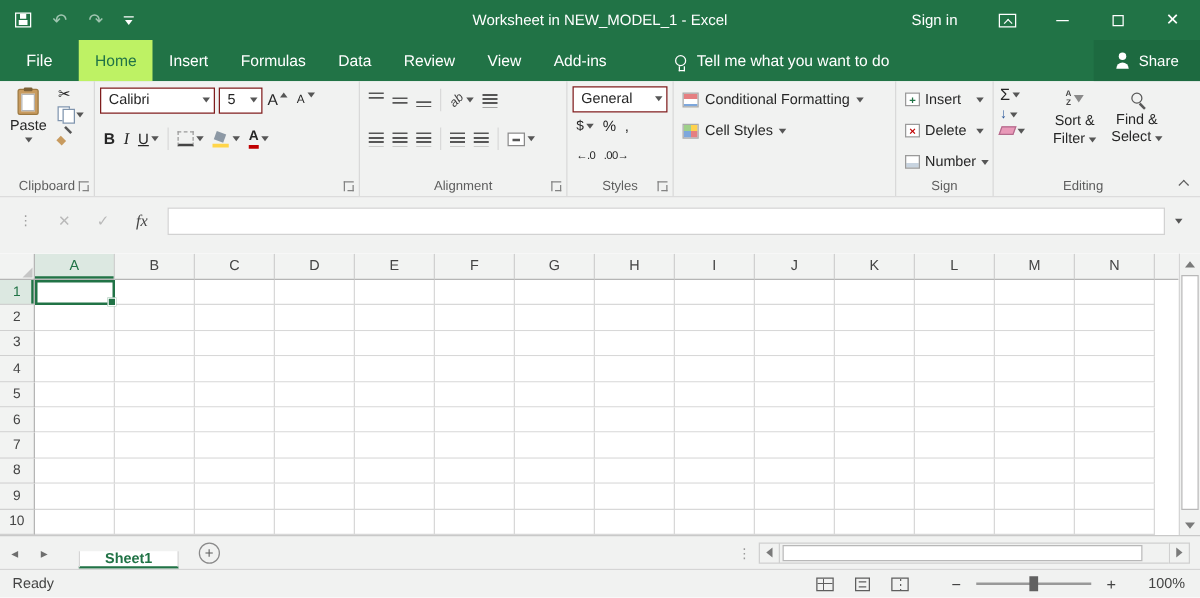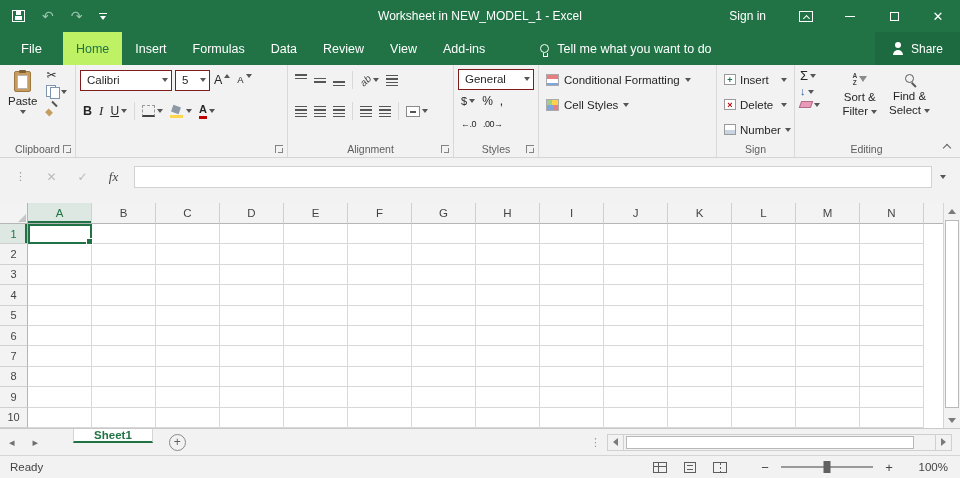--- a/index.html
+++ b/index.html
@@ -150,21 +150,21 @@
 .varrow.vbottom{bottom:0}
 .tri-u{width:0;height:0;border-left:4px solid transparent;border-right:4px solid transparent;border-bottom:5px solid #7a7a7a;display:block}
 .tri-d{width:0;height:0;border-left:4px solid transparent;border-right:4px solid transparent;border-top:5px solid #7a7a7a;display:block}
 .tri-l{width:0;height:0;border-top:4px solid transparent;border-bottom:4px solid transparent;border-right:5px solid #7a7a7a;display:block}
 .tri-r{width:0;height:0;border-top:4px solid transparent;border-bottom:4px solid transparent;border-left:5px solid #7a7a7a;display:block}
 .vthumb{position:absolute;left:1px;right:1px;top:17px;height:188px;background:#fff;border:1px solid #b8b8b8}
 
 
 .sheetbar{position:absolute;top:428px;left:0;right:0;height:27px;background:#f1f2f1;border-top:1px solid #c9c9c9;display:flex;align-items:center}
 .snav{color:#6e6e6e;font-size:11px;padding:0 9px}
-.sheettabs{display:flex;align-items:flex-start;height:100%;margin-left:26px}
+.sheettabs{display:flex;align-items:flex-end;height:100%;margin-left:16px}
 .sheet-tab{display:flex;align-items:center;padding:0 20px;font-size:11.5px;color:#444;border-right:1px solid #d5d5d5}
 .sheet-tab.active{background:#fff;color:#217346;font-weight:bold;border-bottom:2px solid #217346;border-left:1px solid #d5d5d5}
 .addsheet{width:17px;height:17px;border:1px solid #8a8a8a;border-radius:50%;display:flex;align-items:center;justify-content:center;color:#5f5f5f;font-size:12px;margin-left:16px;line-height:1}
 .sb-handle{margin-left:auto;color:#9a9a9a;padding:0 6px;font-size:11px}
 .hscroll{display:flex;align-items:center;height:17px;width:345px;margin-right:8px}
 .harrow{width:17px;height:17px;background:#f1f2f1;border:1px solid #d0d0d0;display:flex;align-items:center;justify-content:center;flex:none}
 .htrack{flex:1;height:17px;background:#f1f2f1;border-top:1px solid #d0d0d0;border-bottom:1px solid #d0d0d0;position:relative}
 .hthumb{position:absolute;left:2px;top:1px;bottom:1px;width:288px;background:#fff;border:1px solid #b8b8b8}
 
 

